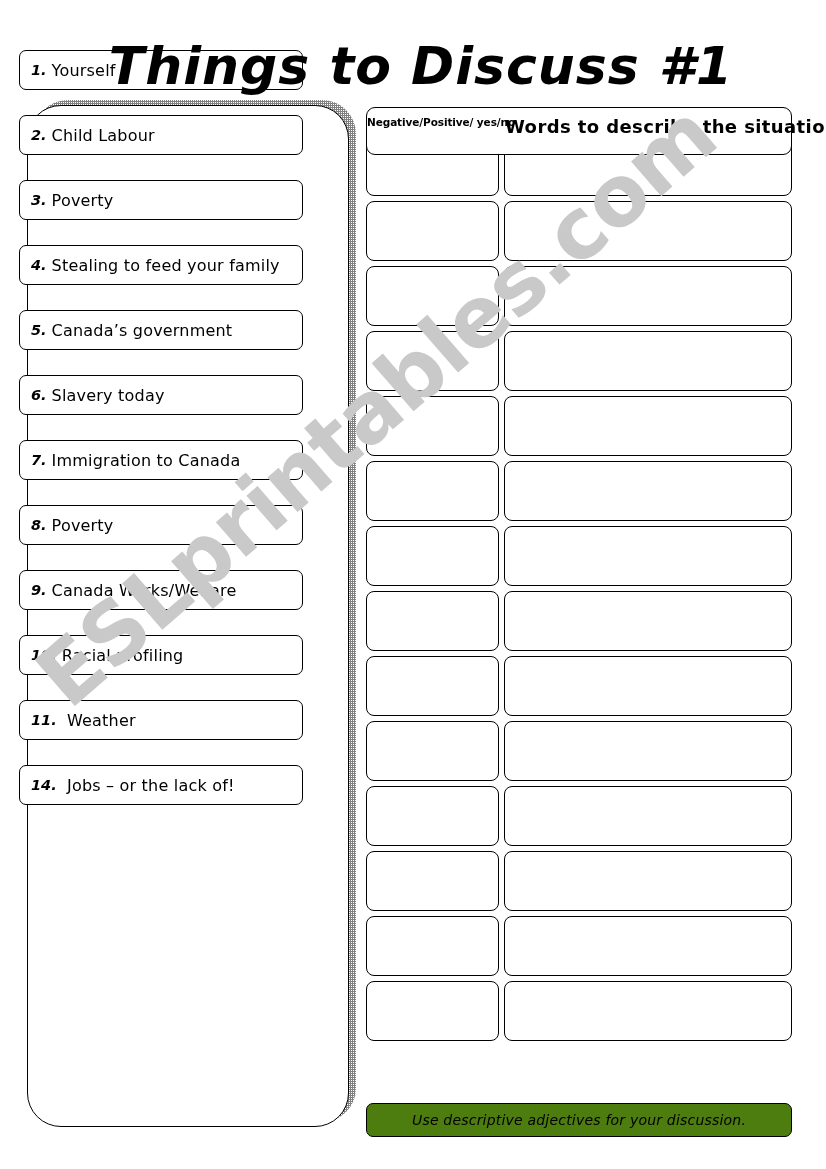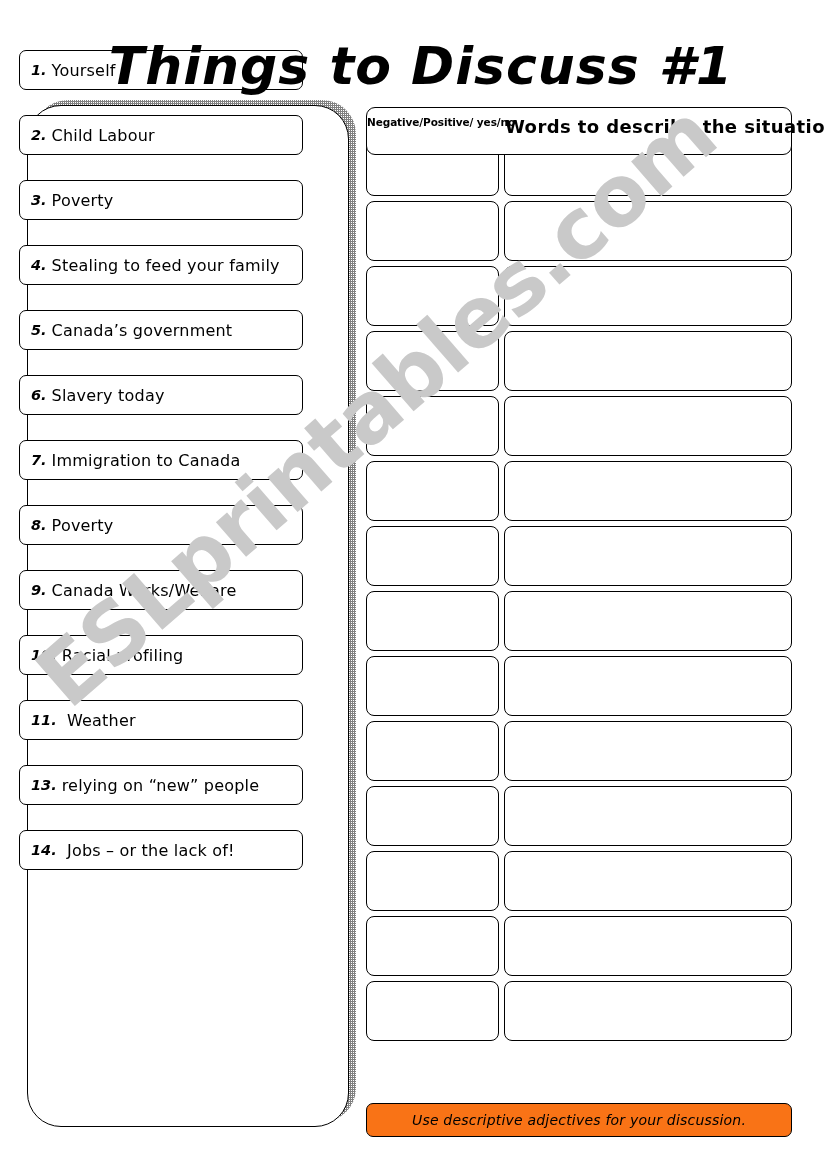--- a/index.html
+++ b/index.html
@@ -184,21 +184,21 @@
   .answer-cell.words { flex: 1; }
 
   #footer-note {
     position: absolute;
     left: 366px;
     top: 1103px;
     width: 426px;
     height: 34px;
     border: 1.2px solid #000000;
     border-radius: 7px;
-    background: #f97316;
+    background: #4d7c0f;
     box-sizing: border-box;
     display: flex;
     align-items: center;
     justify-content: center;
     z-index: 6;
   }
   #footer-note .note-text {
     font-family: "DejaVu Sans", sans-serif;
     font-style: italic;
     font-size: 14px;
@@ -254,24 +254,20 @@
       <span class="topic-num">9.</span>
       <span class="topic-label">Canada Works/Welfare</span>
     </div>
     <div class="topic-box">
       <span class="topic-num">10.</span>
       <span class="topic-label">Racial profiling</span>
     </div>
     <div class="topic-box">
       <span class="topic-num">11.</span>
       <span class="topic-label"> Weather</span>
-    </div>
-    <div class="topic-box">
-      <span class="topic-num">13.</span>
-      <span class="topic-label">relying on “new” people</span>
     </div>
     <div class="topic-box">
       <span class="topic-num">14.</span>
       <span class="topic-label"> Jobs – or the lack of!</span>
     </div>
   </div>
 
 <div id="right-column">
   <div id="answer-header">
     <div class="h-judgement">Negative/Positive/ yes/no</div>

